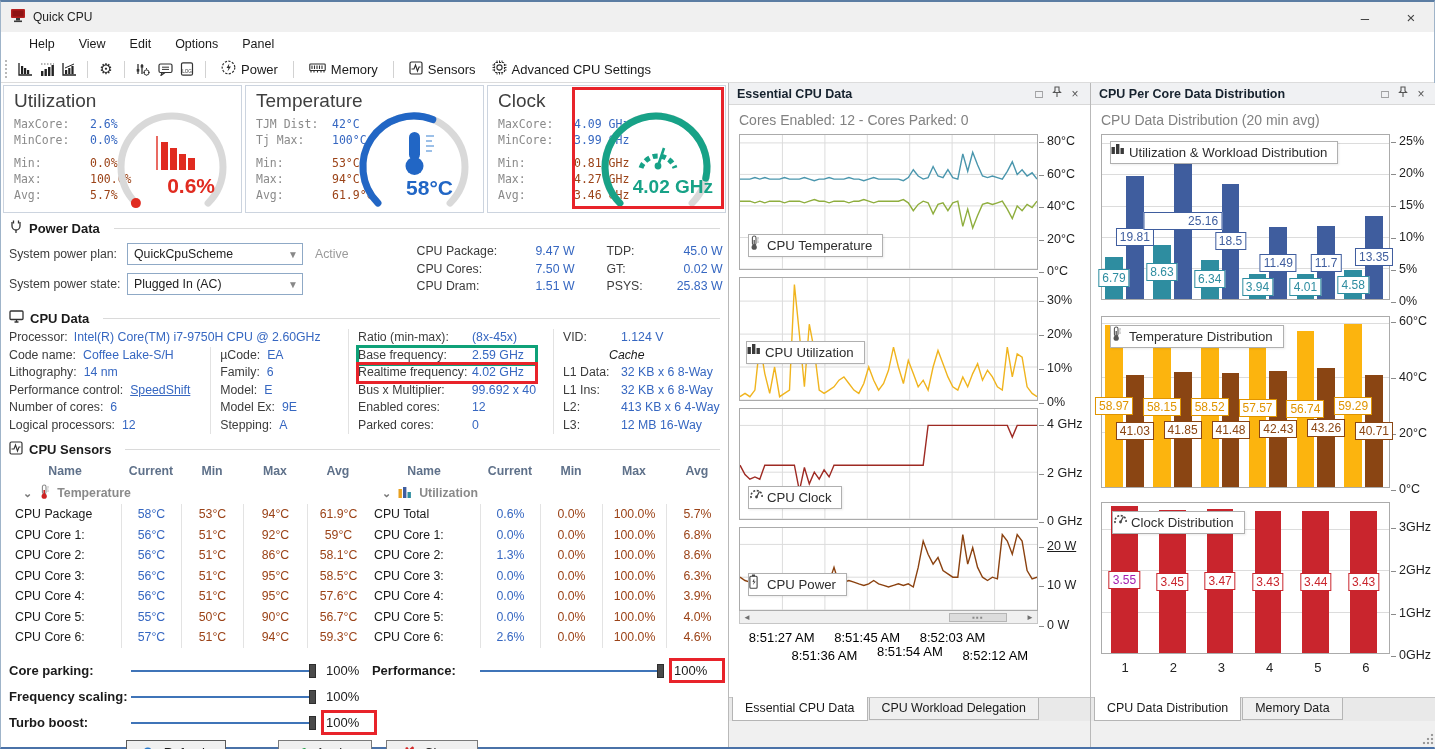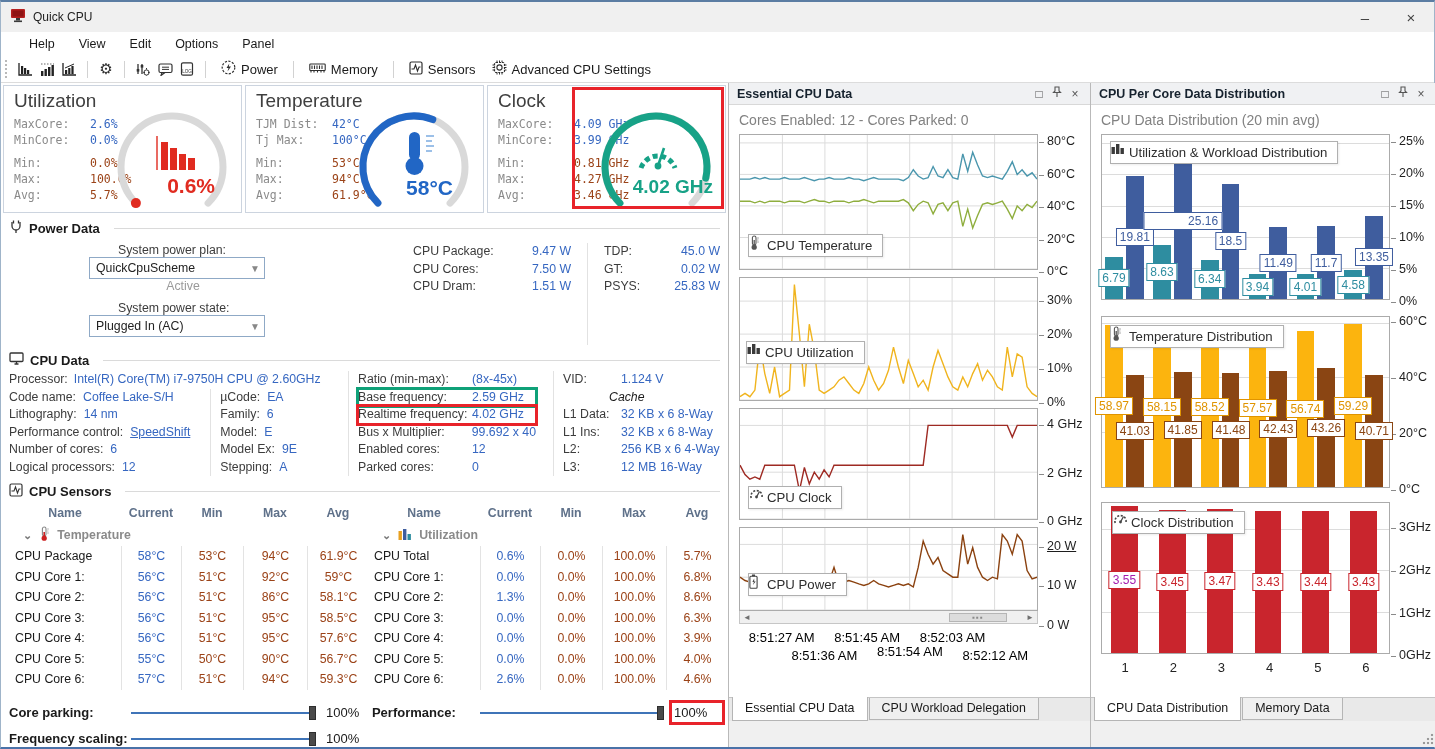--- a/index.html
+++ b/index.html
@@ -49,21 +49,21 @@
 .kv .kl { color:#3c3c3c; margin-right:6px; }
 .kv .val { color:#3667c1; }
 .kv .val.link { text-decoration:underline; cursor:pointer; }
 .kv.cache-head .kl { font-style:italic; color:#1a1a1a; margin-left:46px; }
 .kv.hl-green { outline:3px solid #0fa178; outline-offset:-1px; }
 .kv.hl-red { outline:3px solid #e8232a; outline-offset:-1px; }
 .vsep { width:1px; background:#e2e2e2; margin:0 9px; align-self:stretch; }
 
 .power-row { display:flex; margin-top:6px; }
 .combo-col { width:352px; }
-.combo-row { display:flex; align-items:center; margin-bottom:8px;flex-direction:column; }
+.combo-row { display:flex; align-items:center; margin-bottom:8px; }
 .combo-row .kl { width:118px; font-size:12.3px; color:#3c3c3c; }
 .combo { width:176px; height:22px; border:1px solid #8fa9c6; display:flex; align-items:center; padding:0 4px 0 6px; font-size:12.3px; color:#222; background:#fff; }
 .combo .car { margin-left:auto; color:#888; font-size:10px; }
 .active-lbl { color:#9a9a9a; font-size:12.3px; margin-left:12px; }
 .power-col .kv .kl { width:90px; }
 .power-col .kv .val { width:62px; text-align:right; }
 .power-col2 .kv .kl { width:48px; }
 .power-col2 .kv .val { width:62px; text-align:right; }
 
 .cpu-grid { display:flex; margin-top:3px; }
@@ -542,21 +542,21 @@
               <div class="kv">
                 <span class="kl">L1 Data:</span>
                 <span class="val v-blue">32 KB x 6  8-Way</span>
               </div>
               <div class="kv">
                 <span class="kl">L1 Ins:</span>
                 <span class="val v-blue">32 KB x 6  8-Way</span>
               </div>
               <div class="kv">
                 <span class="kl">L2:</span>
-                <span class="val v-blue">256 KB x 6  4-Way</span>
+                <span class="val v-blue">413 KB x 6  4-Way</span>
               </div>
               <div class="kv">
                 <span class="kl">L3:</span>
                 <span class="val v-blue">12 MB  16-Way</span>
               </div>
             </div>
         </div>
       </div>
 
       <div class="group">

